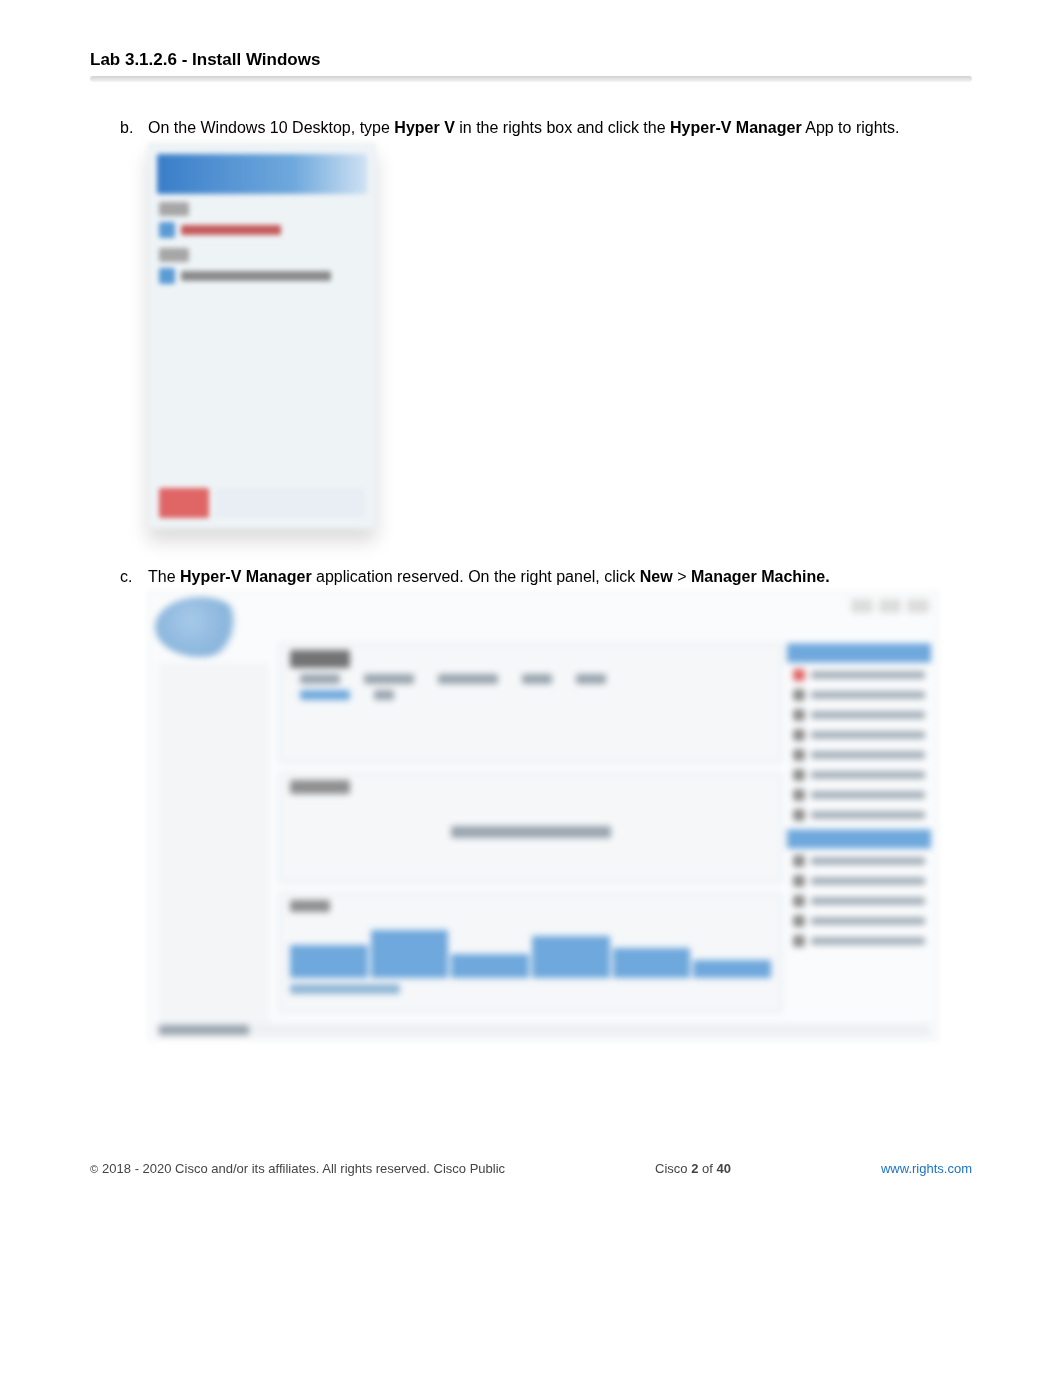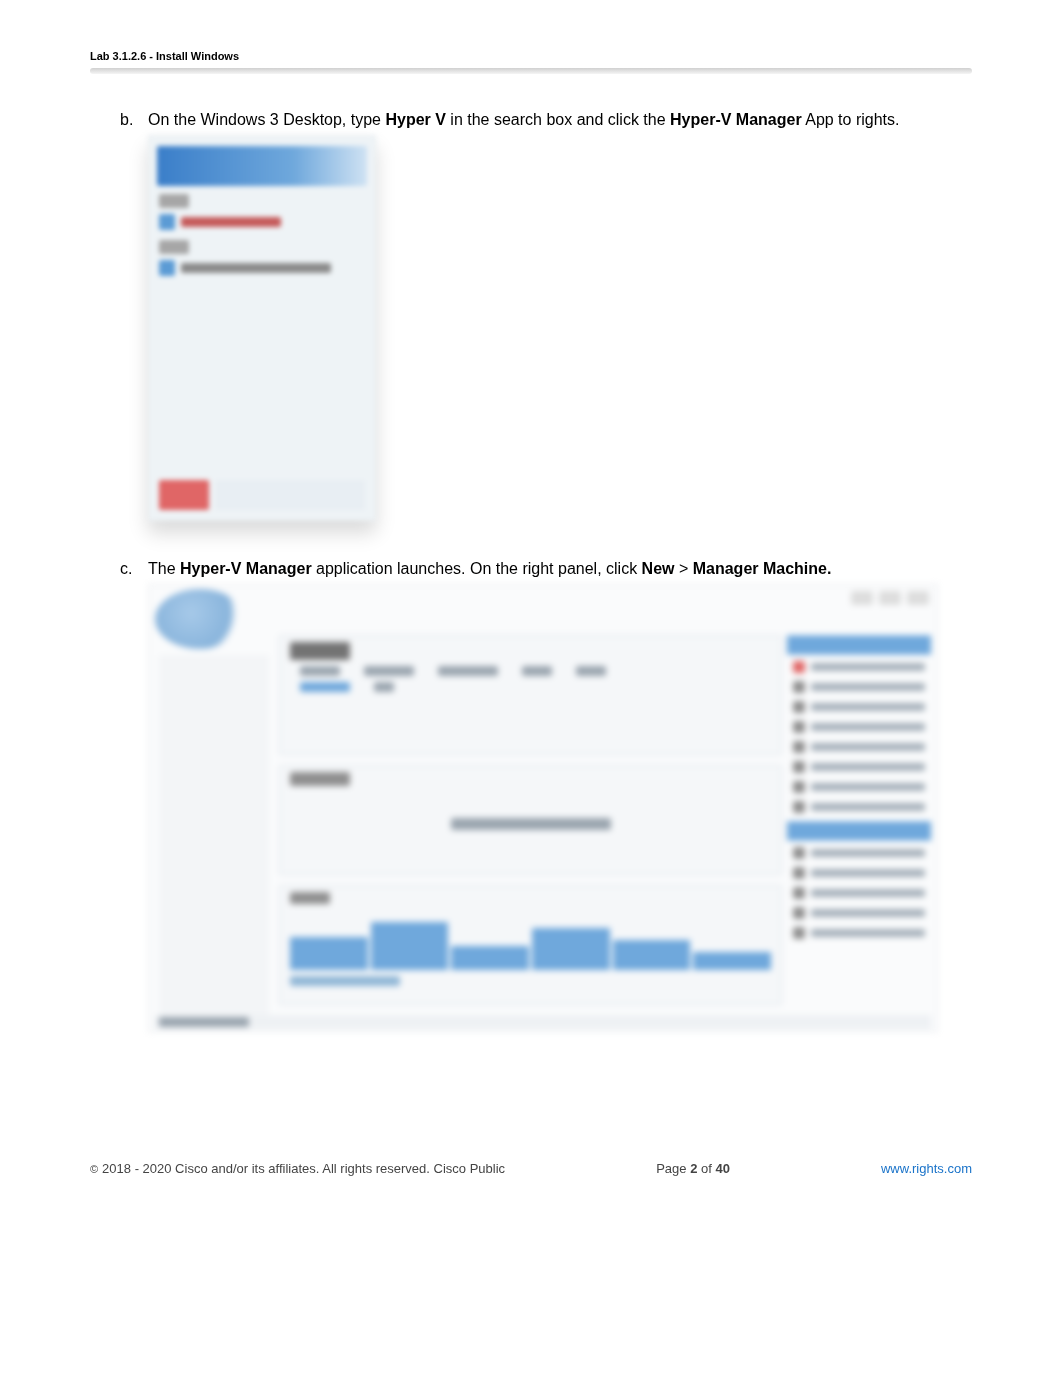--- a/index.html
+++ b/index.html
@@ -1,18 +1,18 @@
 <!DOCTYPE html>
 <html><head>
 <meta charset="utf-8">
 <style>
   * { box-sizing: border-box; margin: 0; padding: 0; }
   html, body { width: 1062px; background: #fff; font-family: Arial, Helvetica, sans-serif; color: #000; }
   .page { width: 1062px; min-height: 1376px; position: relative; padding: 50px 90px 0 90px; }
-  .lab-header { font-weight: bold; font-size: 11px; padding-bottom: 6px; }
+  .lab-header { font-weight: bold; font-size: 17px; padding-bottom: 6px; }
   .hr-gradient {
     height: 6px; width: 100%;
     background: linear-gradient(to bottom, #d0d0d0, #f5f5f5);
     border-radius: 3px;
     margin-bottom: 34px;
   }
   .body-block { padding-left: 30px; padding-right: 30px; }
   .step { display: flex; margin-bottom: 8px; font-size: 16px; line-height: 1.45; }
   .step-letter { width: 28px; flex-shrink: 0; }
   .step-text { flex: 1; }
@@ -93,21 +93,21 @@
 <div class="page">
 
   <div class="lab-header">Lab 3.1.2.6 - Install Windows</div>
   <div class="hr-gradient"></div>
 
   <div class="body-block">
 
     <div class="step">
       <div class="step-letter">b.</div>
       <div class="step-text">
-        <span>On the Windows 3 Desktop, type </span><span class="bold">Hyper V</span><span> in the search box and click the </span><span class="bold">Hyper-V Manager</span><span>  App to rights.</span>
+        <span>On the Windows 10 Desktop, type </span><span class="bold">Hyper V</span><span> in the rights box and click the </span><span class="bold">Hyper-V Manager</span><span>  App to rights.</span>
 
         <div class="shot1">
           <div class="topbar"></div>
           <div class="rowlabel"></div>
           <div class="row">
               <span class="sq"></span>
               <span class="ln"></span>
             </div>
           <div class="rowlabel"></div>
           <div class="row row2">
@@ -118,21 +118,21 @@
               <div class="red"></div>
               <div class="bar"></div>
             </div>
         </div>
       </div>
     </div>
 
     <div class="step">
       <div class="step-letter">c.</div>
       <div class="step-text">
-        <span>The </span><span class="bold">Hyper-V Manager</span><span>  application launches. On the right panel, click </span><span class="bold">New</span><span> &gt; </span><span class="bold">Manager Machine.</span>
+        <span>The </span><span class="bold">Hyper-V Manager</span><span>  application reserved. On the right panel, click </span><span class="bold">New</span><span> &gt; </span><span class="bold">Manager Machine.</span>
 
         <div class="shot2">
           <div class="tl-swirl"></div>
           <div class="winbtns">
             <span></span>
             <span></span>
             <span></span>
           </div>
           <div class="leftcol"></div>
           <div class="midcol">
@@ -235,18 +235,18 @@
     </div>
 
   </div>
 
   <div class="footer">
     <div class="copy">
       <span class="csym">©</span>
       <span>2018 - 2020 Cisco and/or its affiliates. All rights reserved. Cisco Public</span>
     </div>
     <div class="page-of">
-      <span>Page </span><span class="bold">2</span><span> of </span><span class="bold">40</span>
+      <span>Cisco </span><span class="bold">2</span><span> of </span><span class="bold">40</span>
     </div>
     <a class="link">www.rights.com</a>
   </div>
 
 </div>
 
 </body></html>

